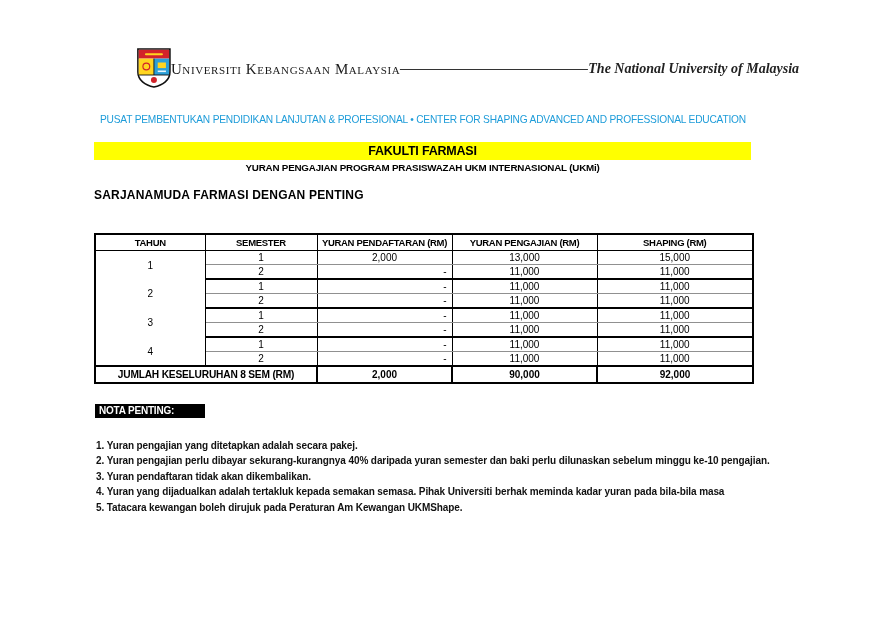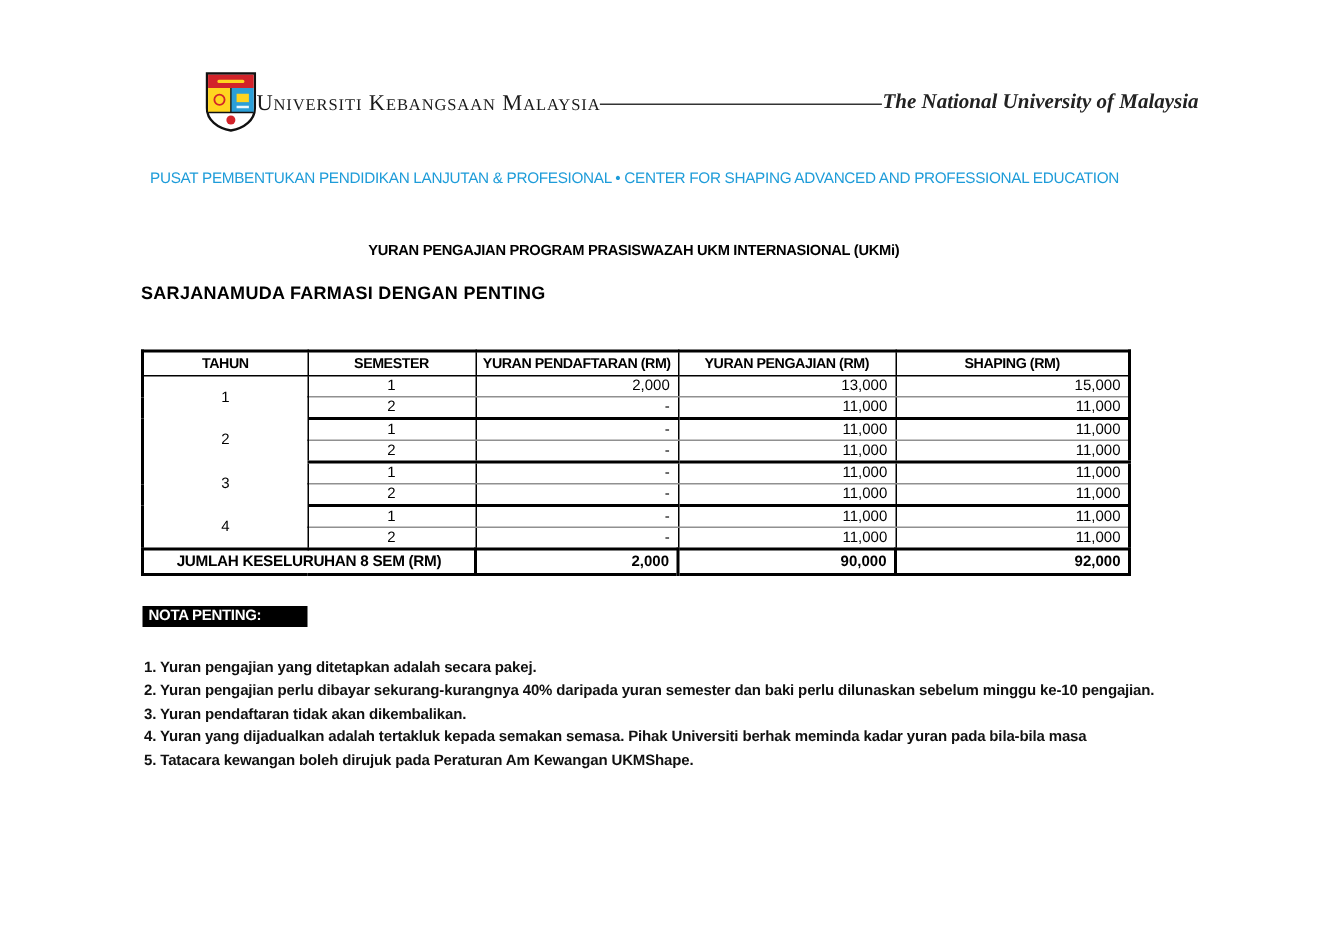--- a/index.html
+++ b/index.html
@@ -55,21 +55,21 @@
     border-left:1.5px solid #000;border-right:1.5px solid #000;
     padding:0 5px;overflow:hidden;white-space:nowrap;
   }
   .fee-table{border:2.5px solid #000;}
   .fee-table th{
     height:15px;font-size:9.5px;font-weight:bold;text-align:center;
     letter-spacing:-.3px;border-bottom:1.5px solid #000;padding:0 2px;
   }
   .fee-table td{height:13px;}
   .cell-center{text-align:center;}
-  .cell-num{text-align:right;}
+  .cell-num{text-align:center;}
   .cell-dash{text-align:right;padding-right:30px;}
   tr.sem-split td{border-bottom:1px solid #909090;}
   tr.sem-split td.year-cell{border-bottom:none;}
   tr.year-end td{border-bottom:2px solid #000;}
   tr.total-row td{
     border-top:2.5px solid #000;font-weight:bold;height:15px;
     border-left:2px solid #000;border-right:2px solid #000;
   }
   tr.total-row td.total-label{text-align:center;letter-spacing:-.2px;font-size:10.2px;}
   
@@ -100,20 +100,21 @@
       <line x1="1.8" y1="27" x2="32.2" y2="27" stroke="#111" stroke-width="0.9"></line>
       <circle cx="17" cy="32" r="3" fill="#D2232A"></circle>
     </svg>
     <div class="wordmark">Universiti Kebangsaan Malaysia</div>
     <div class="wordmark-rule"></div>
     <div class="tagline">The National University of Malaysia</div>
   </div>
 
   <div class="dept-line">PUSAT PEMBENTUKAN PENDIDIKAN LANJUTAN &amp; PROFESIONAL • CENTER FOR SHAPING ADVANCED AND PROFESSIONAL EDUCATION</div>
 
+  <div class="faculty-band">FAKULTI FARMASI</div>
 
   <div class="doc-subtitle">YURAN PENGAJIAN PROGRAM PRASISWAZAH UKM INTERNASIONAL (UKMi)</div>
 
   <div class="program-title">SARJANAMUDA FARMASI DENGAN PENTING</div>
 
   <table class="fee-table">
     <colgroup>
       <col style="width:110px">
         <col style="width:112px">
         <col style="width:135px">

